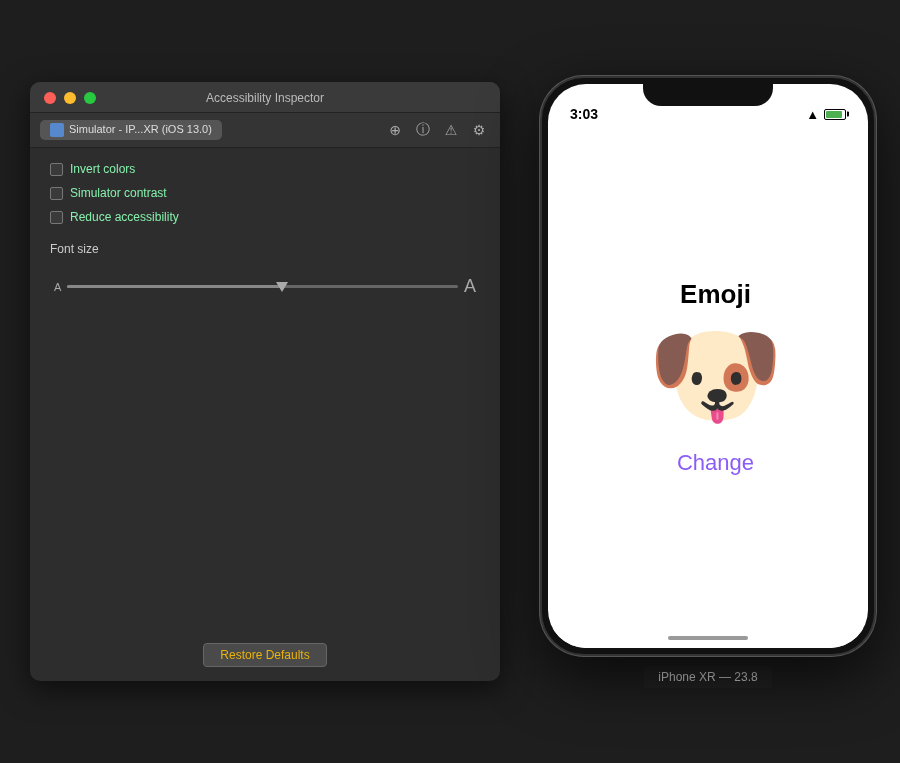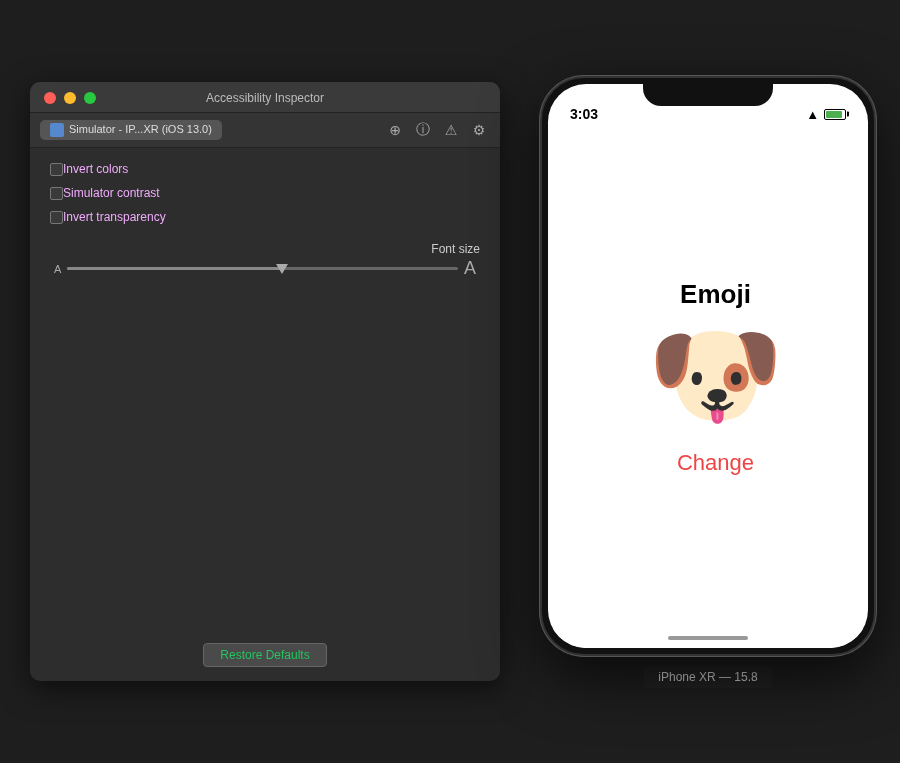--- a/index.html
+++ b/index.html
@@ -103,41 +103,41 @@
 
     .description-text {
       font-size: 12px;
       color: #ccc;
       margin-bottom: 6px;
     }
 
     .checkbox-row {
       display: flex;
       align-items: center;
-      font-size: 12px;
-      color: #f0abfc;
+      gap: 7px;
+      font-size: 12px;
+      color: #86efac;
     }
 
     .checkbox-box {
       width: 13px; height: 13px;
       border: 1px solid #777;
       border-radius: 2px;
       background: #3a3a3a;
       flex-shrink: 0;
     }
 
     .font-size-section {
       margin-top: 8px;
     }
 
     .font-size-label {
       font-size: 12px;
       color: #ccc;
-      margin-bottom: 2px;
-      text-align: right;
+      margin-bottom: 20px;
     }
 
     .slider-container {
       display: flex;
       align-items: center;
       gap: 6px;
       padding: 0 4px;
     }
 
     .slider-a-small {
@@ -190,21 +190,21 @@
     .inspector-footer {
       padding: 10px 20px 14px;
       display: flex;
       justify-content: center;
     }
 
     .restore-btn {
       background: #4a4a4a;
       border: 1px solid #666;
       border-radius: 4px;
-      color: #22c55e;
+      color: #eab308;
       font-size: 12px;
       padding: 4px 16px;
       cursor: pointer;
     }
 
     
     .phone-area {
       display: flex;
       flex-direction: column;
       align-items: center;
@@ -315,21 +315,21 @@
     }
 
     .emoji-display {
       font-size: 110px;
       line-height: 1;
       text-align: center;
     }
 
     .change-btn {
       font-size: 22px;
-      color: #ef4444;
+      color: #8b5cf6;
       background: none;
       border: none;
       cursor: pointer;
       margin-top: 10px;
     }
 
     .phone-home-indicator {
       height: 20px;
       display: flex;
       align-items: center;
@@ -381,21 +381,21 @@
       <span>Invert colors</span>
     </div>
 
     <div class="checkbox-row">
       <span class="checkbox-box"></span>
       <span>Simulator contrast</span>
     </div>
 
     <div class="checkbox-row">
       <span class="checkbox-box"></span>
-      <span>Invert transparency</span>
+      <span>Reduce accessibility</span>
     </div>
 
 
     <div class="font-size-section">
       <div class="font-size-label">Font size</div>
       <div class="slider-container">
         <span class="slider-a-small">A</span>
         <div class="slider-track">
           <div class="slider-rail">
             <div class="slider-fill"></div>
@@ -432,14 +432,14 @@
         <div class="emoji-display">🐶</div>
         <button class="change-btn">Change</button>
       </div>
 
       <div class="phone-home-indicator">
         <div class="home-bar"></div>
       </div>
     </div>
   </div>
 
-  <div class="phone-label">iPhone XR — 15.8</div>
+  <div class="phone-label">iPhone XR — 23.8</div>
 </div>
 
 </body></html>

